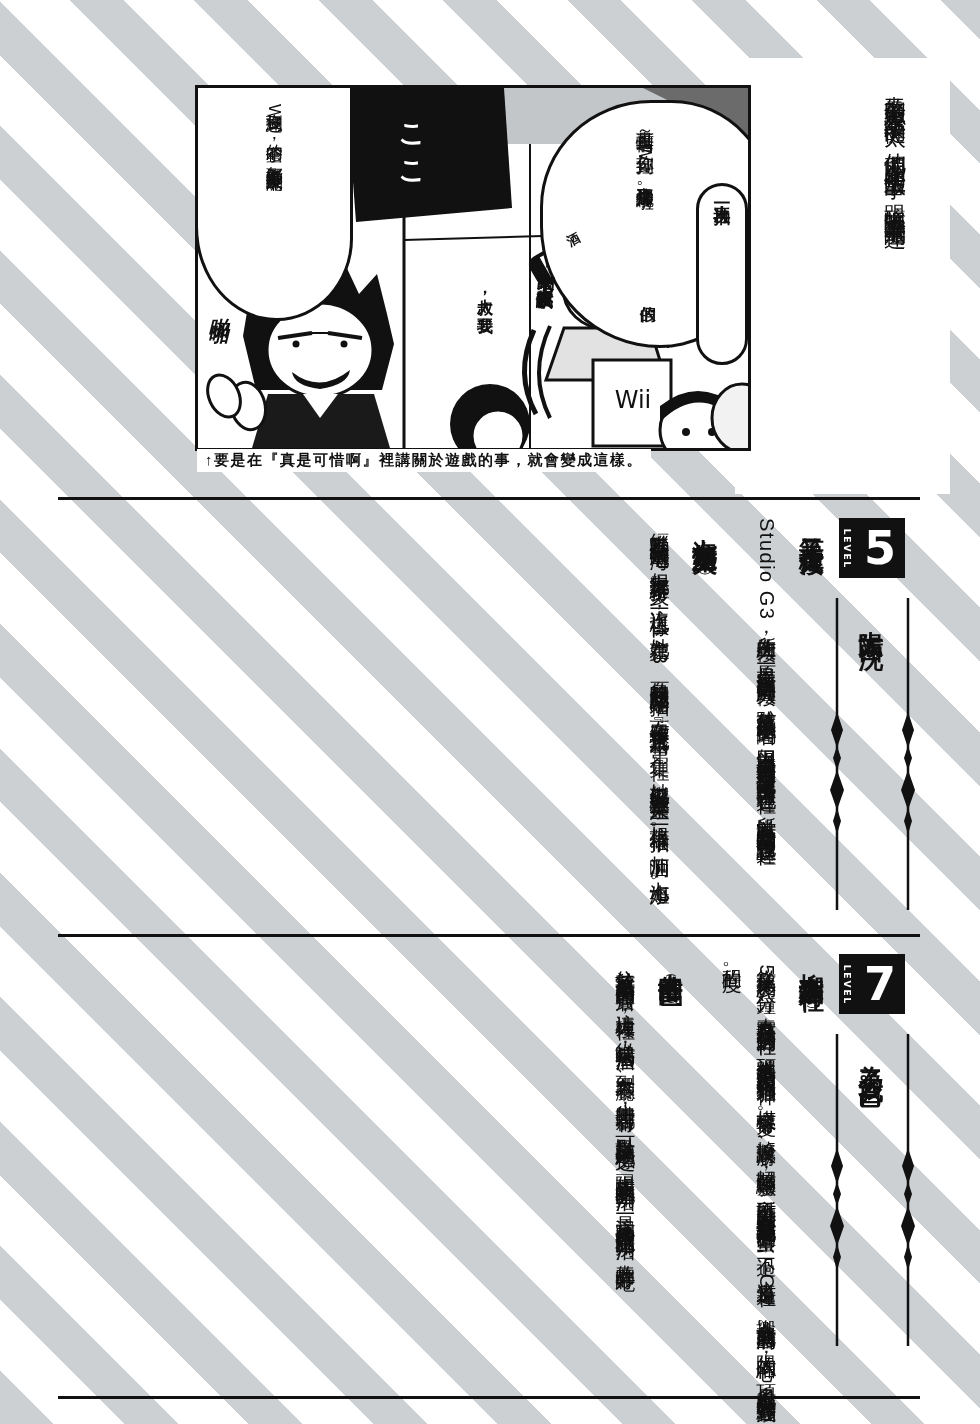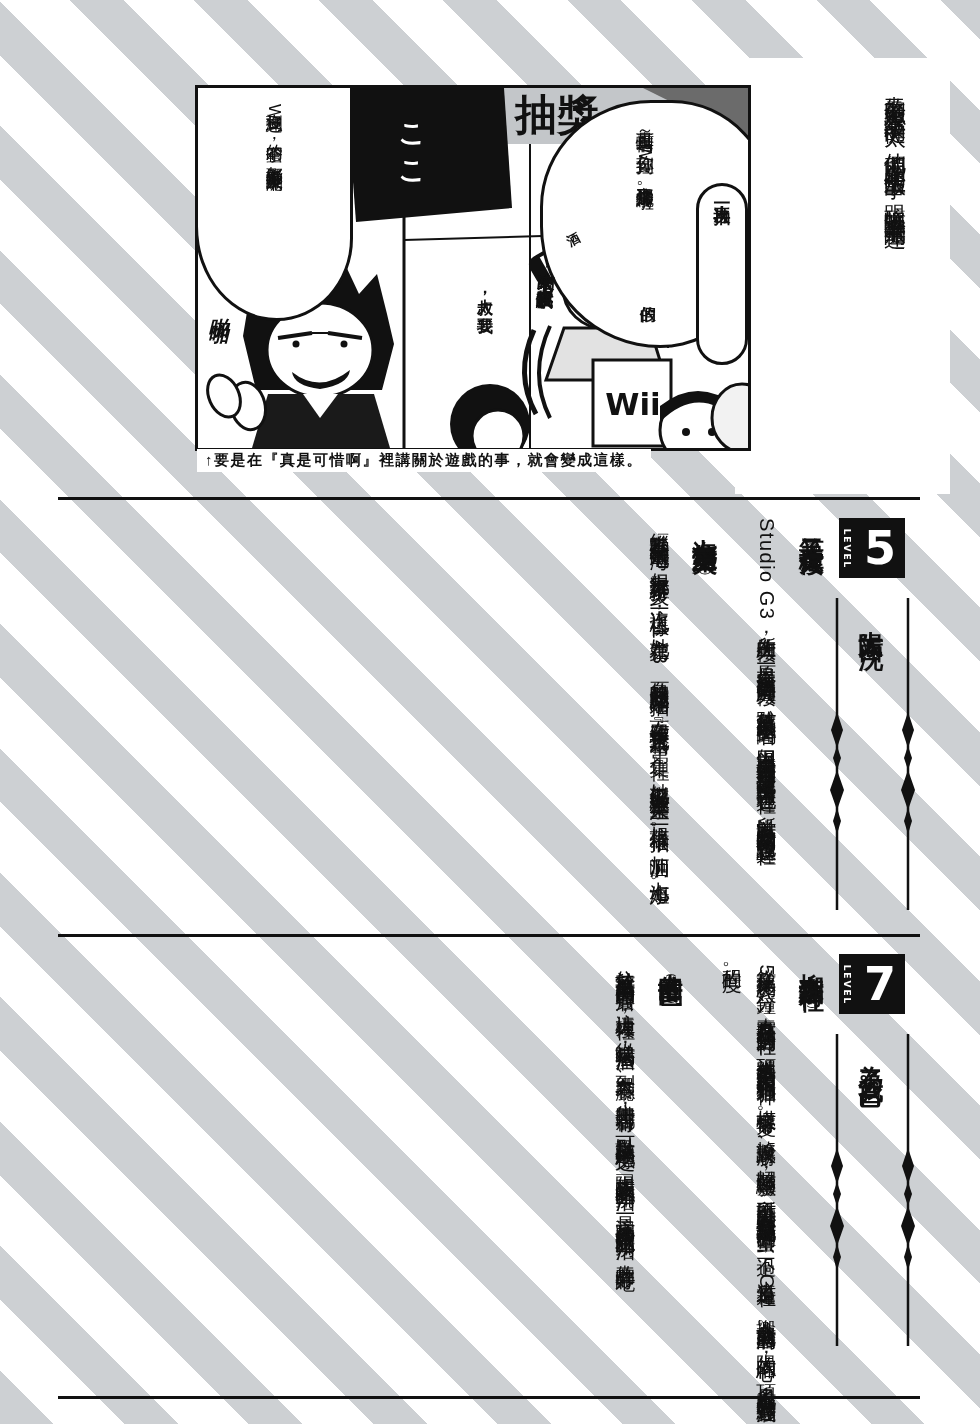--- a/index.html
+++ b/index.html
@@ -22,21 +22,21 @@
   .bubble-left{left:-3px;top:-3px;width:152px;height:218px;border-radius:0 0 58% 62% / 0 0 42% 48%;
     display:flex;justify-content:center;padding-top:12px;font-size:17px;line-height:1.5;letter-spacing:1px;}
   .bubble-right{right:-28px;top:12px;width:190px;height:228px;border-radius:48% 45% 50% 52% / 44% 46% 56% 50%;
     display:flex;justify-content:center;padding:14px 34px 0 6px;font-size:18px;line-height:1.55;letter-spacing:1px;}
   .cloud{left:498px;top:95px;width:46px;height:168px;border-radius:26px;background:#fff;border:3px solid #111;
     display:flex;justify-content:center;padding-top:8px;font-size:17px;font-weight:bold;}
   .customer1{left:276px;top:198px;height:130px;font-size:16px;font-weight:bold;letter-spacing:1px;}
   .barker{left:332px;top:172px;height:130px;font-size:17px;font-weight:bold;line-height:1.45;transform:rotate(4deg);}
   .fake{left:437px;top:202px;font-size:16px;font-weight:bold;background:#fff;padding:3px 2px;}
   .sfx{left:8px;top:214px;font-size:20px;font-weight:bold;font-style:italic;letter-spacing:6px;}
-  .wii-label{left:399px;top:298px;width:72px;text-align:center;font-size:31px;font-weight:bold;font-family:"DejaVu Sans",sans-serif;}
+  .wii-label{left:399px;top:298px;width:72px;text-align:center;font-size:24px;font-weight:normal;font-family:"DejaVu Sans",sans-serif;}
   .bottle-label{left:367px;top:142px;font-size:13px;font-weight:bold;color:#111;background:#fff;padding:1px 2px;transform:rotate(-28deg);}
   .caption{position:absolute;left:197px;top:449px;font-size:15px;font-weight:bold;letter-spacing:1.5px;background:#fff;padding:2px 8px;}
   
   .rule{position:absolute;left:58px;width:862px;height:3px;background:#111;}
   
   .sec-col{position:absolute;right:55px;width:106px;display:flex;flex-direction:column;align-items:center;gap:16px;}
   .badge{width:66px;height:60px;background:#111;position:relative;display:flex;align-items:center;justify-content:flex-end;}
   .badge-word{position:absolute;left:-20px;top:26px;width:56px;text-align:center;transform:rotate(90deg);
     color:#fff;font-size:9px;font-weight:bold;letter-spacing:2px;font-family:"DejaVu Sans",sans-serif;}
   .badge-num{color:#fff;font-size:46px;font-weight:bold;margin-right:9px;font-family:"DejaVu Sans",sans-serif;line-height:1;}
@@ -103,21 +103,20 @@
 
       <circle cx="292" cy="336" r="40" fill="#111"></circle>
       <circle cx="300" cy="348" r="26" fill="#fff" stroke="#111" stroke-width="3"></circle>
       <ellipse cx="500" cy="342" rx="38" ry="36" fill="#fff" stroke="#111" stroke-width="3"></ellipse>
       <path d="M462,334 Q500,296 538,332 L538,318 Q500,288 462,318 Z" fill="#111"></path>
       <circle cx="488" cy="344" r="4" fill="#111"></circle>
       <circle cx="514" cy="344" r="4" fill="#111"></circle>
       <ellipse cx="544" cy="330" rx="30" ry="34" fill="#f2f2f2" stroke="#111" stroke-width="3"></ellipse>
     </svg>
 
-    <div class="abs banner-text">抽獎</div>
     <div class="abs flag-text vtext">ここ</div>
     <div class="abs bubble bubble-left">
       <span class="vtext">沒想到連Wii的空箱子，都能聚集這麼多人潮呢！</span>
     </div>
     <div class="abs bubble bubble-right">
       <span class="vtext">真是可惜啊～你拉到Wii旁邊那條繩子啦。</span>
     </div>
     <div class="abs cloud">
       <span class="vtext">再抽一次！</span>
     </div>

